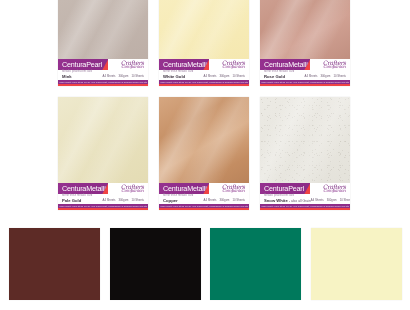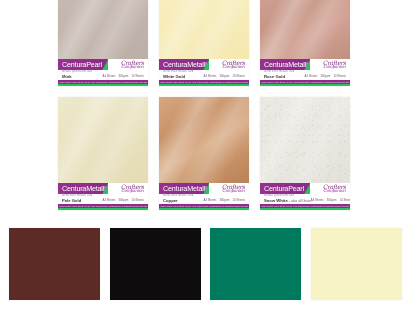--- a/index.html
+++ b/index.html
@@ -46,21 +46,21 @@
   .sheet-inner {
     position: absolute;
     inset: 0;
   }
 
   
   .label-block {
     position: absolute;
     left: 0; right: 0; bottom: 0;
     height: 27px;
-    background: #22c55e;
+    background: #ef4444;
   }
   .label-top {
     position: absolute;
     left: 0; right: 0; top: 0;
     height: 11px;
     display: flex;
     align-items: stretch;
   }
   .brand-tab {
     background: #8e2f8e;

